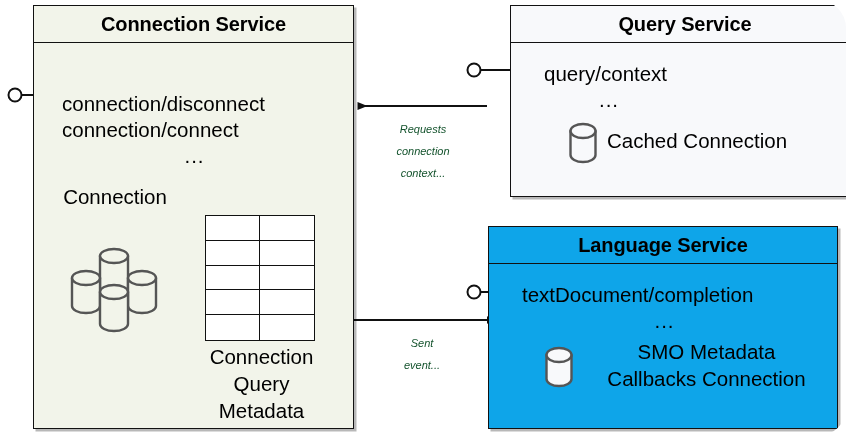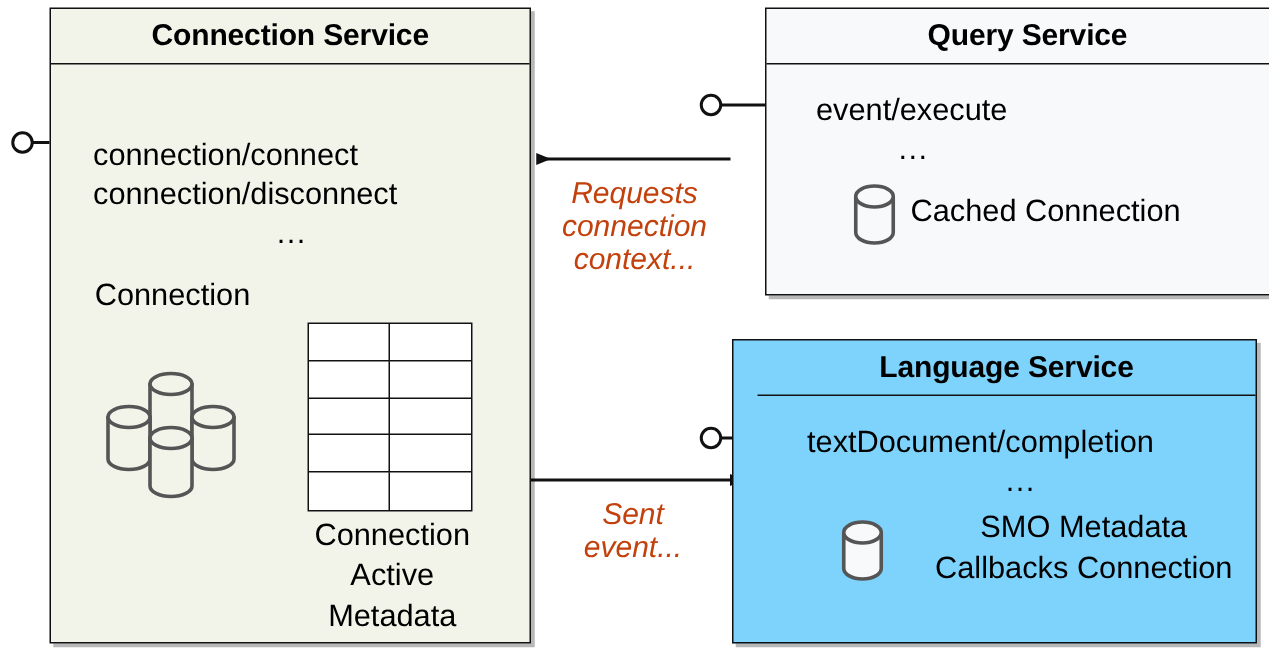--- a/index.html
+++ b/index.html
@@ -10,20 +10,21 @@
   body {
     font-family: "Liberation Sans", "DejaVu Sans", sans-serif;
     color: #000000;
   }
   #canvas {
     position: relative;
     width: 846px;
     height: 436px;
     background: #ffffff;
     overflow: hidden;
+    border-radius: 28px;
   }
 
   
   .component {
     position: absolute;
     box-sizing: border-box;
     border: 1.6px solid #111111;
     box-shadow: 2.5px 2.5px 0 rgba(0,0,0,0.28);
   }
   .comp-title {
@@ -64,22 +65,21 @@
     margin-left: 22px;
   }
   #query-service .comp-title { height: 37px; }
   #query-service .comp-body { height: 153px; }
 
   #language-service {
     left: 488px;
     top: 226px;
     width: 350px;
     height: 203px;
-    background: #7dd3fc;
-    padding-left: 16px;
+    background: #0ea5e9;
   }
   #language-service .comp-title { height: 37px; }
   #language-service .comp-body { height: 164px; }
 
   
   .iface-list {
     position: absolute;
     font-size: 20.5px;
     line-height: 26px;
     white-space: nowrap;
@@ -134,24 +134,24 @@
     top: 0;
     width: 846px;
     height: 436px;
     pointer-events: none;
     overflow: visible;
   }
 
   .edge-label {
     position: absolute;
     font-style: italic;
-    font-size: 20px;
+    font-size: 11px;
     line-height: 22px;
     text-align: center;
-    color: #c2410c;
+    color: #14532d;
   }
 </style>
 </head>
 <body>
 
 <div id="canvas">
 
   <svg class="connector-svg" viewBox="0 0 846 436" width="846" height="436">
 
     <g>
@@ -181,22 +181,22 @@
     <line x1="487" y1="106" x2="358" y2="106" stroke="#111111" stroke-width="2" marker-end="url(#arrow-left)"></line>
 
     <line x1="341" y1="320" x2="487" y2="320" stroke="#111111" stroke-width="2" marker-end="url(#arrow-right)"></line>
   </svg>
 
   <div class="component" id="connection-service">
     <div class="comp-title">Connection Service</div>
     <div class="comp-body">
 
       <div class="iface-list" style="left:28px; top:48px; width:265px;">
+        <div>connection/disconnect</div>
         <div>connection/connect</div>
-        <div>connection/disconnect</div>
         <div class="ellipsis">...</div>
       </div>
 
       <div class="label-block" style="left:6px; top:140px; width:150px;">
         <div>Connection</div>
       </div>
 
       <div style="position:absolute; left:25px; top:195px;">
         <svg class="cyl-svg" width="118" height="100" viewBox="0 0 118 100">
           <g fill="#f2f4ea" stroke="#555555" stroke-width="2.4" stroke-linejoin="round" stroke-linecap="round">
@@ -232,33 +232,33 @@
         <div class="cell"></div>
         <div class="cell col-last"></div>
         <div class="cell"></div>
         <div class="cell col-last"></div>
         <div class="cell row-last"></div>
         <div class="cell col-last row-last"></div>
       </div>
 
       <div class="label-block" style="left:150px; top:300px; width:155px;">
         <div>Connection</div>
-        <div>Active</div>
+        <div>Query</div>
         <div>Metadata</div>
       </div>
 
     </div>
   </div>
 
   <div class="component" id="query-service">
     <div class="comp-title">Query Service</div>
     <div class="comp-body">
 
       <div class="iface-list" style="left:33px; top:18px; width:290px;">
-        <div>event/execute</div>
+        <div>query/context</div>
       </div>
       <div class="ellipsis-row" style="position:absolute; left:33px; top:44px; width:130px;">...</div>
 
       <div style="position:absolute; left:57px; top:79px;">
         <svg class="cyl-svg" width="30" height="42" viewBox="0 0 30 42">
           <g fill="#f8f9fb" stroke="#555555" stroke-width="2.4" stroke-linejoin="round" stroke-linecap="round">
             <path d="M 2.5,9 L 2.5,33 A 12.5,7 0 0 0 27.5,33 L 27.5,9"></path>
             <ellipse cx="15" cy="9" rx="12.5" ry="7"></ellipse>
           </g>
         </svg>

